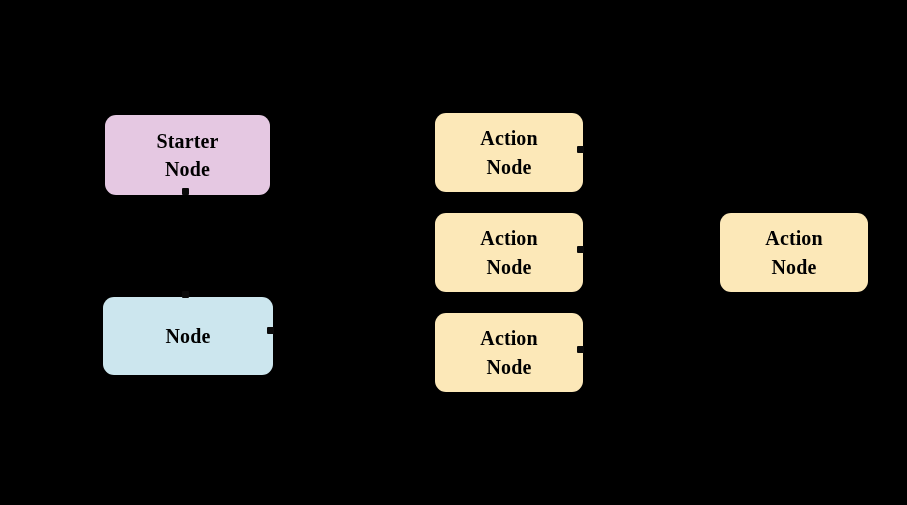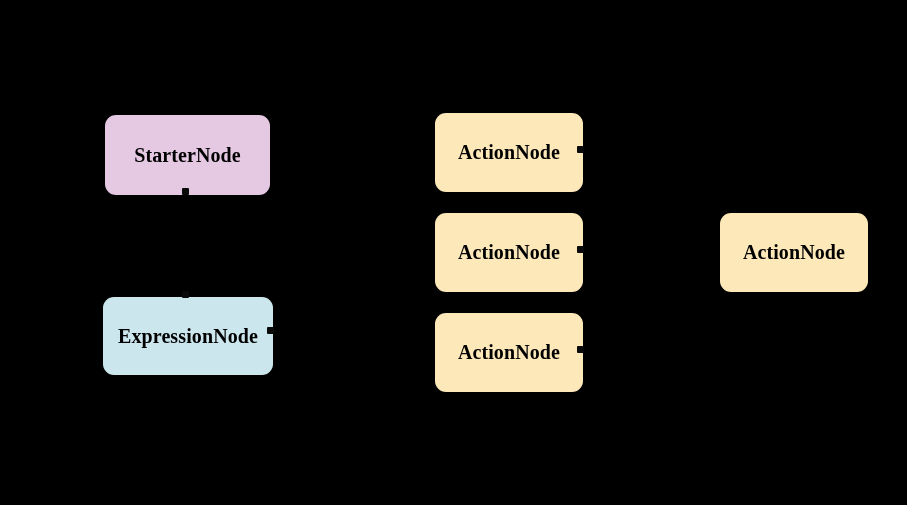--- a/index.html
+++ b/index.html
@@ -24,21 +24,21 @@
     top: 0;
     width: 907px;
     height: 505px;
     pointer-events: none;
   }
   .node {
     position: absolute;
     box-sizing: border-box;
     border-radius: 11px;
     display: flex;
-    align-items: center;
+    flex-direction: column;
     justify-content: center;
     text-align: center;
     color: #000000;
     font-weight: bold;
     font-size: 20px;
     line-height: 1.42;
     letter-spacing: 0.1px;
     -webkit-font-smoothing: antialiased;
   }
   .node .line {
@@ -68,21 +68,20 @@
       <path d="M 583 352 L 652 352 L 652 252 L 720 252" fill="none" stroke="#000000" stroke-width="1.6"></path>
     </svg>
 
   <div id="node-layer">
       <div class="node" style="left: 105px; top: 115px; width: 165px; height: 80px; background: rgb(229, 200, 226); color: rgb(0, 0, 0);">
         <span class="line">Starter</span>
         <span class="line">Node</span>
       </div>
       <div class="port" style="left: 182px; top: 188px;"></div>
       <div class="node" style="left: 103px; top: 297px; width: 170px; height: 78px; background: rgb(204, 230, 238); color: rgb(0, 0, 0);">
-        <span class="line">Expression</span>
         <span class="line">Node</span>
       </div>
       <div class="port" style="left: 182px; top: 291px;"></div>
       <div class="port" style="left: 267px; top: 327px;"></div>
       <div class="node" style="left: 435px; top: 113px; width: 148px; height: 79px; background: rgb(252, 232, 184); color: rgb(0, 0, 0);">
         <span class="line">Action</span>
         <span class="line">Node</span>
       </div>
       <div class="port" style="left: 577px; top: 146px;"></div>
       <div class="node" style="left: 435px; top: 213px; width: 148px; height: 79px; background: rgb(252, 232, 184); color: rgb(0, 0, 0);">

